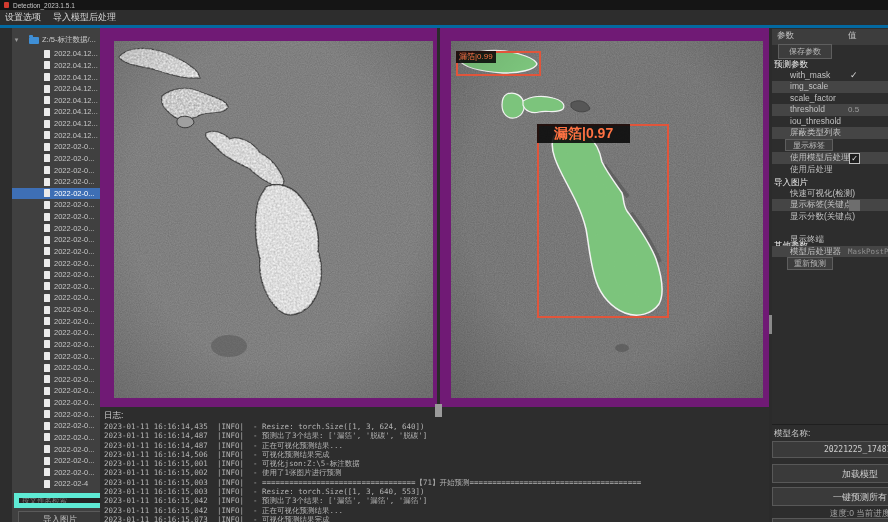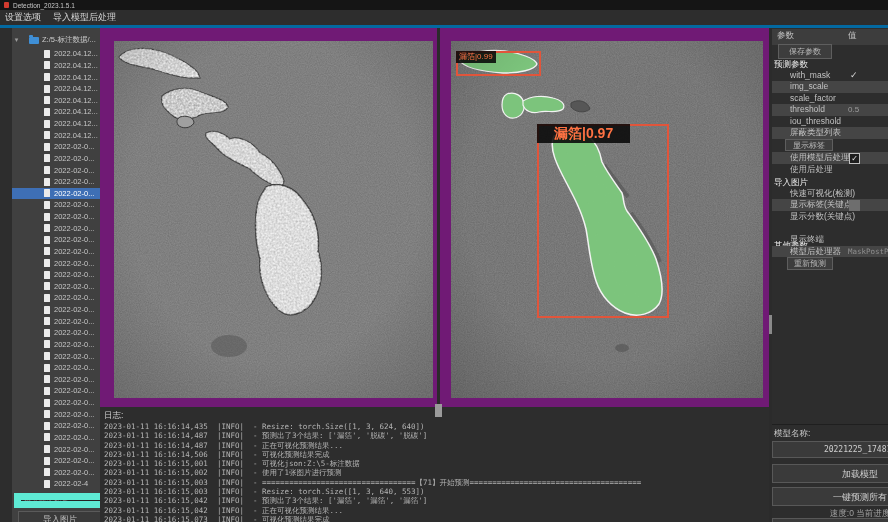--- a/index.html
+++ b/index.html
@@ -24,21 +24,21 @@
                  font-size:7.5px;color:#cbcbcb;white-space:nowrap;}
   .arrow{font-size:7px;color:#9a9a9a;width:9px;text-align:center;flex:none;}
   .folder-icon{width:10px;height:7px;background:#3f8fd6;border-radius:1px;margin:0 3px 0 8px;flex:none;position:relative;}
   .folder-icon::before{content:"";position:absolute;left:0;top:-2px;width:4px;height:2px;background:#3f8fd6;border-radius:1px 1px 0 0;}
   .tree{position:absolute;left:0;top:20px;width:100%;height:442px;overflow:hidden;}
   .tree-row{height:11.63px;display:flex;align-items:center;padding-left:32px;font-size:7.5px;
             color:#c6c6c6;white-space:nowrap;box-sizing:border-box;}
   .tree-row.selected{background:#3e6fb5;color:#fff;}
   .file-icon{width:6px;height:8px;background:#ebebeb;margin-right:4px;flex:none;border-radius:0.5px;}
   .search-input{position:absolute;left:2px;bottom:14px;width:93px;height:15px;background:#242424;
-                border:7px solid #5eead4;color:#bbb;font-size:7.5px;padding:0 3px;box-sizing:border-box;
+                border:5px solid #5eead4;color:#bbb;font-size:7.5px;padding:0 3px;box-sizing:border-box;
                 font-family:"Liberation Sans",sans-serif;}
   .search-input::placeholder{color:#7a7a7a;}
   .import-btn{position:absolute;left:6px;bottom:-7px;width:84px;height:18px;background:#3a3a3a;
               border:1px solid #5a5a5a;color:#c0c0c0;font-size:8.5px;font-family:"Liberation Sans",sans-serif;}
 
   
   .center{position:absolute;left:100px;top:28px;width:669px;height:379px;background:#701a75;}
   .center-divider{position:absolute;left:337px;top:0;width:3px;height:100%;background:#2b2b2b;}
   .vp{position:absolute;top:0;height:100%;}
   .vp-left{left:0;width:337px;}

